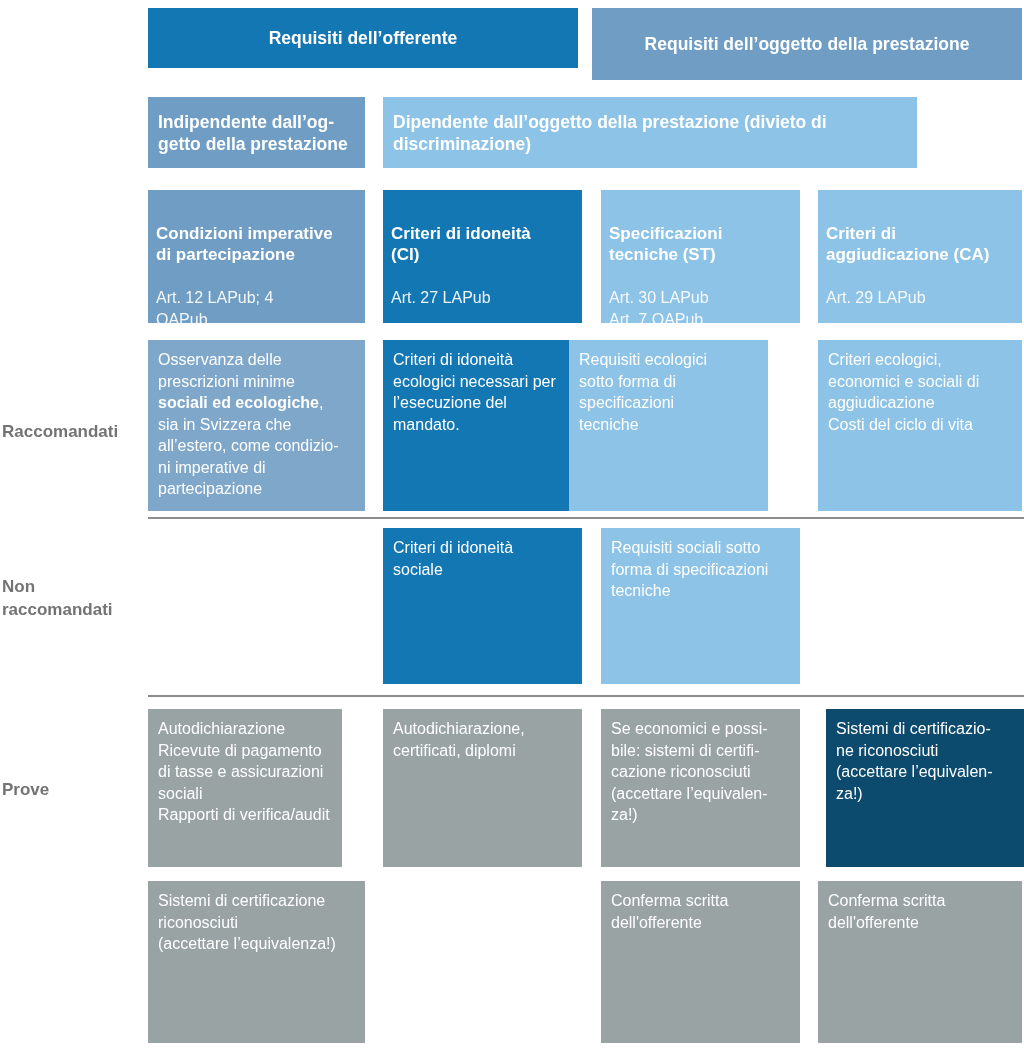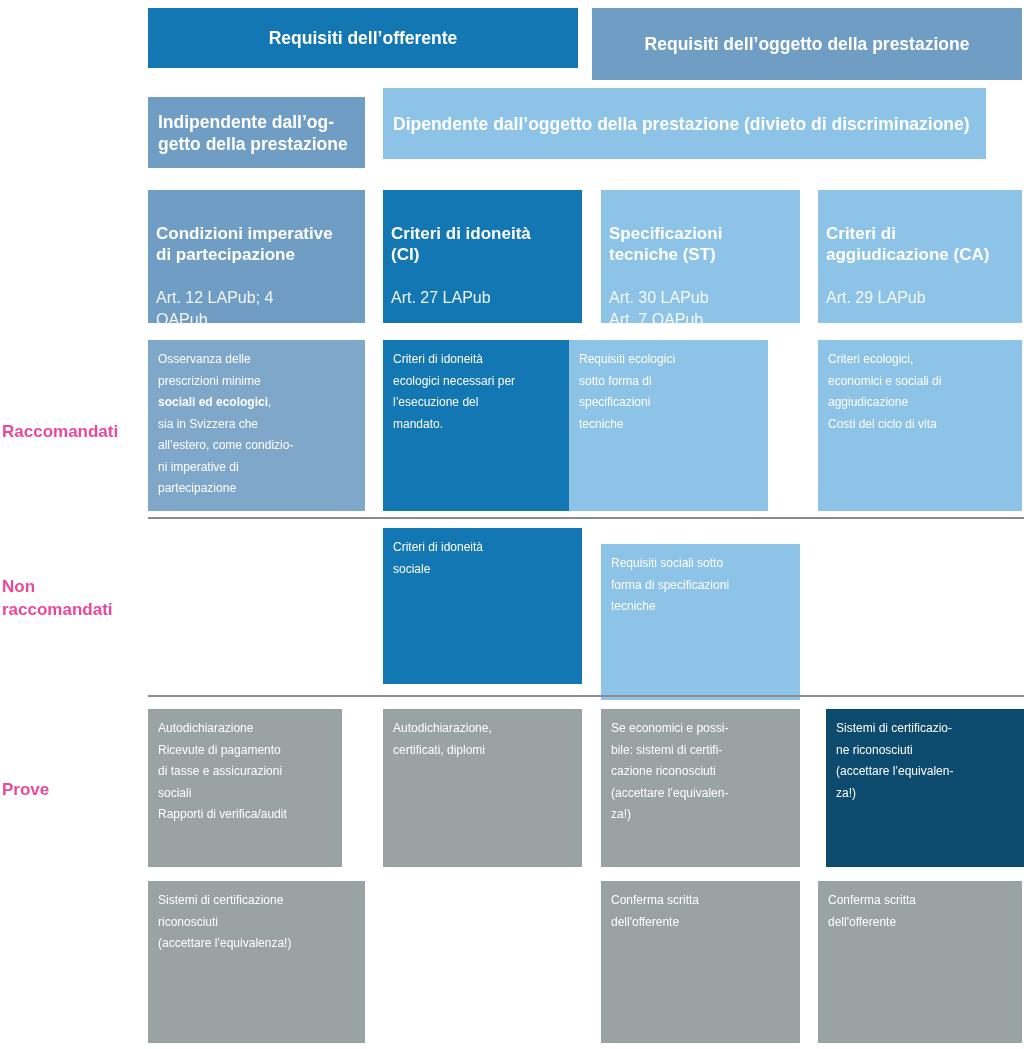--- a/index.html
+++ b/index.html
@@ -17,44 +17,44 @@
     text-align:center; font-weight:bold; font-size:17.5px; line-height:22px;
   }
   .scope {
     display:flex; align-items:center;
     font-weight:bold; font-size:17.5px; line-height:22px;
     padding:0 10px;
   }
   .colhdr { padding:11px 8px; font-size:16px; line-height:21.5px; }
   .colhdr .title { font-weight:bold; font-size:17px; white-space:pre-line; }
   .colhdr .articles { font-weight:normal; white-space:pre-line; opacity:0.92; }
-  .cell { padding:9px 10px; font-size:12px; line-height:21.5px; }
+  .cell { padding:9px 10px; font-size:16px; line-height:21.5px; }
   .cell b { font-weight:bold; }
   .divider { position:absolute; height:2px; }
   .rowlabel {
-    position:absolute; left:2px; color:#ec4899; font-weight:bold;
+    position:absolute; left:2px; color:#737373; font-weight:bold;
     font-size:17px; line-height:23px; white-space:pre-line;
   }
 </style>
 </head>
 <body>
 
 <div class="canvas">
 
   <div class="rowlabel" style="top:420px;">Raccomandati</div>
   <div class="rowlabel" style="top:575px;">Non
 raccomandati</div>
   <div class="rowlabel" style="top:778px;">Prove</div>
 
   <div class="block top-hdr" style="left: 148px; top: 8px; width: 430px; height: 60px; background-color: rgb(19, 119, 180);">Requisiti dell’offerente</div>
   <div class="block top-hdr" style="left: 592px; top: 8px; width: 430px; height: 72px; background-color: rgb(111, 157, 195);">Requisiti dell’oggetto della prestazione</div>
 
   <div class="block scope" style="left: 148px; top: 97px; width: 217px; height: 71px; background-color: rgb(111, 157, 195);">Indipendente dall’og-
 getto della prestazione</div>
-  <div class="block scope" style="left: 383px; top: 88px; width: 603px; height: 71px; background-color: rgb(141, 195, 230);">Dipendente dall’oggetto della prestazione (divieto di discriminazione)</div>
+  <div class="block scope" style="left: 383px; top: 97px; width: 534px; height: 71px; background-color: rgb(141, 195, 230);">Dipendente dall’oggetto della prestazione (divieto di discriminazione)</div>
 
   <div class="block colhdr" style="left: 148px; top: 190px; width: 217px; height: 133px; background-color: rgb(111, 157, 195);">
     <div class="title">Condizioni imperative
 di partecipazione</div>
     <div class="articles">Art. 12 LAPub; 4
 OAPub</div>
   </div>
   <div class="block colhdr" style="left: 383px; top: 190px; width: 199px; height: 133px; background-color: rgb(19, 119, 180);">
     <div class="title">Criteri di idoneità
 (CI)</div>
@@ -67,21 +67,21 @@
 Art. 7 OAPub</div>
   </div>
   <div class="block colhdr" style="left: 818px; top: 190px; width: 204px; height: 133px; background-color: rgb(141, 195, 230);">
     <div class="title">Criteri di
 aggiudicazione (CA)</div>
     <div class="articles">Art. 29 LAPub</div>
   </div>
 
   <div class="block cell" style="left: 148px; top: 340px; width: 217px; height: 171px; background-color: rgb(127, 167, 202);"><span>Osservanza delle
 prescrizioni minime
-</span><b>sociali ed ecologici</b><span>,
+</span><b>sociali ed ecologiche</b><span>,
 sia in Svizzera che
 all’estero, come condizio-
 ni imperative di
 partecipazione</span></div>
   <div class="block cell" style="left: 383px; top: 340px; width: 199px; height: 171px; background-color: rgb(19, 119, 180);">Criteri di idoneità
 ecologici necessari per
 l’esecuzione del
 mandato.</div>
   <div class="block cell" style="left: 569px; top: 340px; width: 199px; height: 171px; background-color: rgb(141, 195, 230);">Requisiti ecologici
 sotto forma di
@@ -89,21 +89,21 @@
 tecniche</div>
   <div class="block cell" style="left: 818px; top: 340px; width: 204px; height: 171px; background-color: rgb(141, 195, 230);">Criteri ecologici,
 economici e sociali di
 aggiudicazione
 Costi del ciclo di vita</div>
 
   <div class="divider" style="left: 148px; top: 517px; width: 876px; background-color: rgb(140, 140, 140);"></div>
 
   <div class="block cell" style="left: 383px; top: 528px; width: 199px; height: 156px; background-color: rgb(19, 119, 180);">Criteri di idoneità
 sociale</div>
-  <div class="block cell" style="left: 601px; top: 528px; width: 199px; height: 156px; background-color: rgb(141, 195, 230); margin-top: 16px;">Requisiti sociali sotto
+  <div class="block cell" style="left: 601px; top: 528px; width: 199px; height: 156px; background-color: rgb(141, 195, 230);">Requisiti sociali sotto
 forma di specificazioni
 tecniche</div>
 
   <div class="divider" style="left: 148px; top: 695px; width: 876px; background-color: rgb(140, 140, 140);"></div>
 
   <div class="block cell" style="left: 148px; top: 709px; width: 194px; height: 158px; background-color: rgb(154, 163, 164);">Autodichiarazione
 Ricevute di pagamento
 di tasse e assicurazioni
 sociali
 Rapporti di verifica/audit</div>

